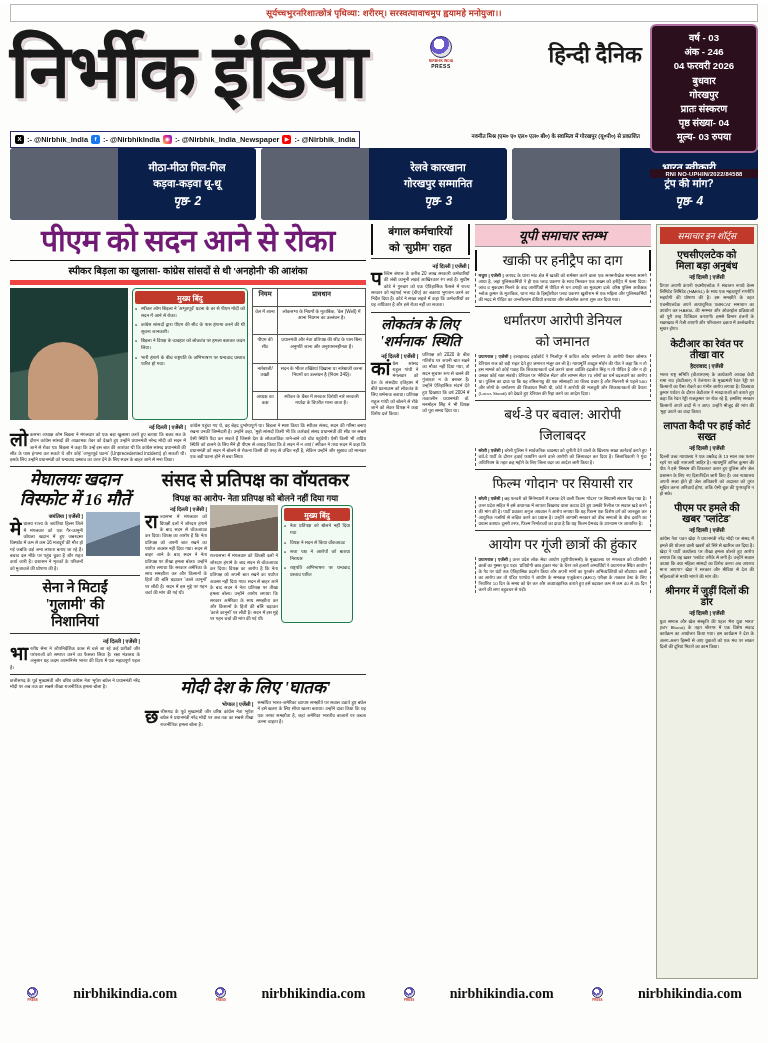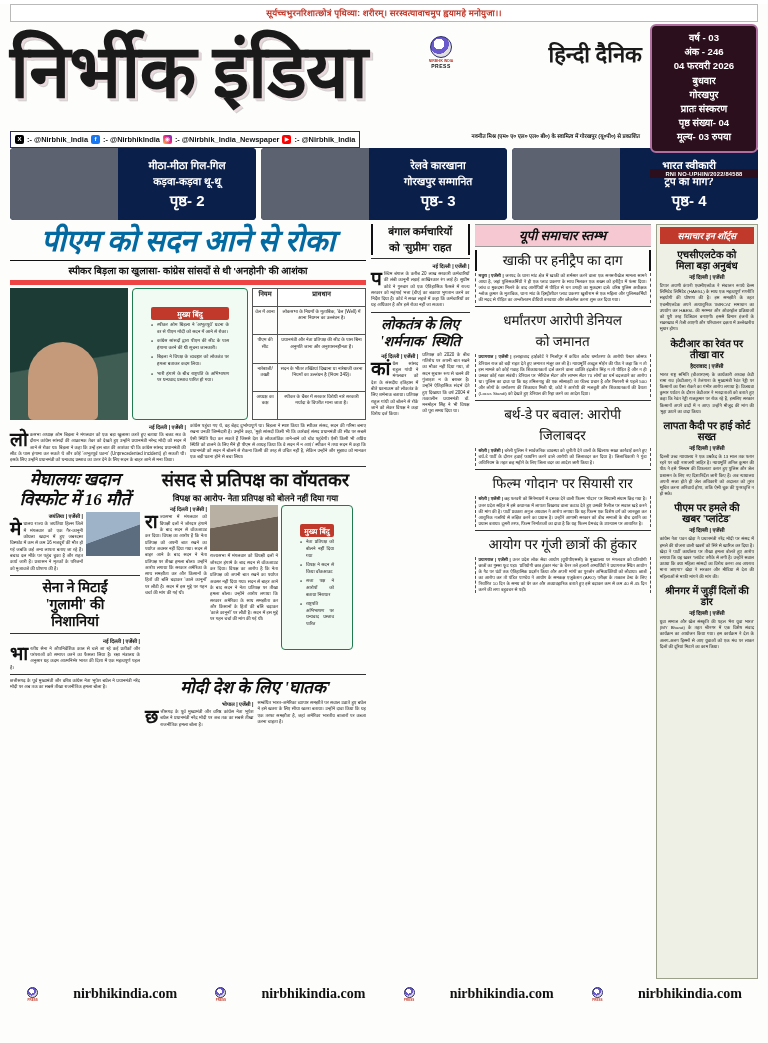--- a/index.html
+++ b/index.html
@@ -95,49 +95,49 @@
   
   .teasers { display: flex; gap: 5px; margin: 2px 6px 4px 6px; height: 72px; }
   .teaser { flex: 1; display: flex; background: #0b1f4b; border-radius: 4px; overflow: hidden; }
   .teaser .thumb { width: 44%; background: #5c6270; position: relative; }
   .teaser .txt {
     flex: 1; color: #fff; display: flex; flex-direction: column;
     align-items: center; justify-content: center; gap: 2px;
     background: #0b1f4b; border-radius: 10px 0 0 10px; padding: 2px;
   }
   .teaser .t1, .teaser .t2 { font-size: 10.5px; font-weight: bold; white-space: nowrap; }
-  .teaser .tp { font-size: 15px; font-weight: bold; }
+  .teaser .tp { font-size: 12px; font-weight: bold; font-style: italic; }
   .th-a { background: linear-gradient(160deg,#6d7a8c 0 45%, #3a4656 46% 100%); }
   .th-b { background: linear-gradient(160deg,#9aa3ae 0 40%, #5d6878 41% 100%); }
   .th-c { background: linear-gradient(180deg,#2b3950 0 60%, #121a2b 61% 100%); }
 
   
   .grid { display: flex; gap: 5px; margin: 0 6px; height: 755px; }
   .col-main { width: 368px; }
   .col-up   { width: 186px; }
   .col-short{ width: 108px; }
   .col-mid  { width: 104px; }
 
   hr.rule { border: none; border-top: 1px solid #333; margin: 3px 0; }
   .thickrule { border-top: 2px solid #111; }
 
   
   .lead-head {
-    font-size: 30px; font-weight: bold; color: #0369a1; text-align: center;
+    font-size: 30px; font-weight: bold; color: #701a75; text-align: center;
     font-family: "Liberation Serif","DejaVu Serif",serif; line-height: 34px;
-    letter-spacing: -.3px; white-space: nowrap; font-style: italic;
+    letter-spacing: -.3px; white-space: nowrap;
   }
   .lead-sub {
     font-size: 9.6px; font-weight: bold; text-align: center; color: #111;
     padding: 3px 0 3px 0; border-bottom: 5px solid #ef4444; border-top: 1px solid #111; margin: 2px 0 3px 0;
   }
   .lead-body { display: flex; gap: 4px; }
   .lead-photo { width: 118px; height: 132px; background: linear-gradient(170deg,#1c3b35 0 55%, #3f5d52 56% 100%); position: relative; }
   .lead-photo::after{ content:""; position:absolute; left:18px; bottom:0; width:70px; height:78px; border-radius:40px 40px 6px 6px; background:#c49a7a;}
-  .keybox { width: 116px; border: 1.5px solid #1f7a4d; border-radius: 4px; background: #f2faf4; padding: 18px; }
+  .keybox { width: 116px; border: 1.5px solid #1f7a4d; border-radius: 4px; background: #f2faf4; padding: 2px; }
   .keybox .kb-title {
     background: #c0392b; color: #fff; font-size: 7.5px; font-weight: bold;
     text-align: center; padding: 1.5px 0; border-radius: 2px; margin-bottom: 2px;
   }
   .keybox ul { list-style: none; }
   .keybox li { font-size: 4.6px; line-height: 6.6px; color: #222; margin-bottom: 3px; padding-left: 6px; position: relative; text-align: justify; }
   .keybox li::before { content: "●"; position: absolute; left: 0; top: 0; font-size: 3.5px; }
   .ruletable { width: 114px; border-collapse: collapse; }
   .ruletable th, .ruletable td { border: 1px solid #555; font-size: 4.6px; line-height: 6.2px; padding: 2px; color: #222; text-align: center; vertical-align: top; }
   .ruletable th { font-size: 6.6px; font-weight: bold; background: #fff; }
@@ -171,21 +171,21 @@
     font-family: "Liberation Serif","DejaVu Serif",serif; line-height: 17px;
     border-left: 2px solid #111; border-right: 2px solid #111; padding: 2px 3px;
     margin: 3px 0 2px 0;
   }
   .up-body { font-size: 4.4px; line-height: 6.1px; text-align: justify; color: #222;
              border-left: 1px dashed #555; border-right: 1px dashed #555; padding: 0 3px; }
 
   
   .shorts-col { background: #eef0e6; border: 1px solid #9aa08a; padding: 2px 3px; height: 100%; }
   .shorts-title {
-    background: #c0392b; color: #fff; text-align: center; font-size: 9px; font-weight: bold;
+    background: #c0392b; color: #fff; text-align: center; font-size: 9px; font-weight: normal;
     padding: 2px 0; font-family: "Liberation Serif","DejaVu Serif",serif; font-style: italic;
   }
   .short-head { font-size: 10px; font-weight: bold; text-align: center; line-height: 13px; color: #111;
                 font-family: "Liberation Serif","DejaVu Serif",serif; margin: 4px 0 1px 0; }
   .short-date { font-size: 5.4px; font-weight: bold; text-align: center; color: #111; margin-bottom: 2px; }
   .short-body { font-size: 4.4px; line-height: 6.2px; text-align: justify; color: #222; }
 
   
   .mini-head { font-size: 10.5px; font-weight: bold; text-align: center; line-height: 13.5px;
                color: #111; font-family: "Liberation Serif","DejaVu Serif",serif;

